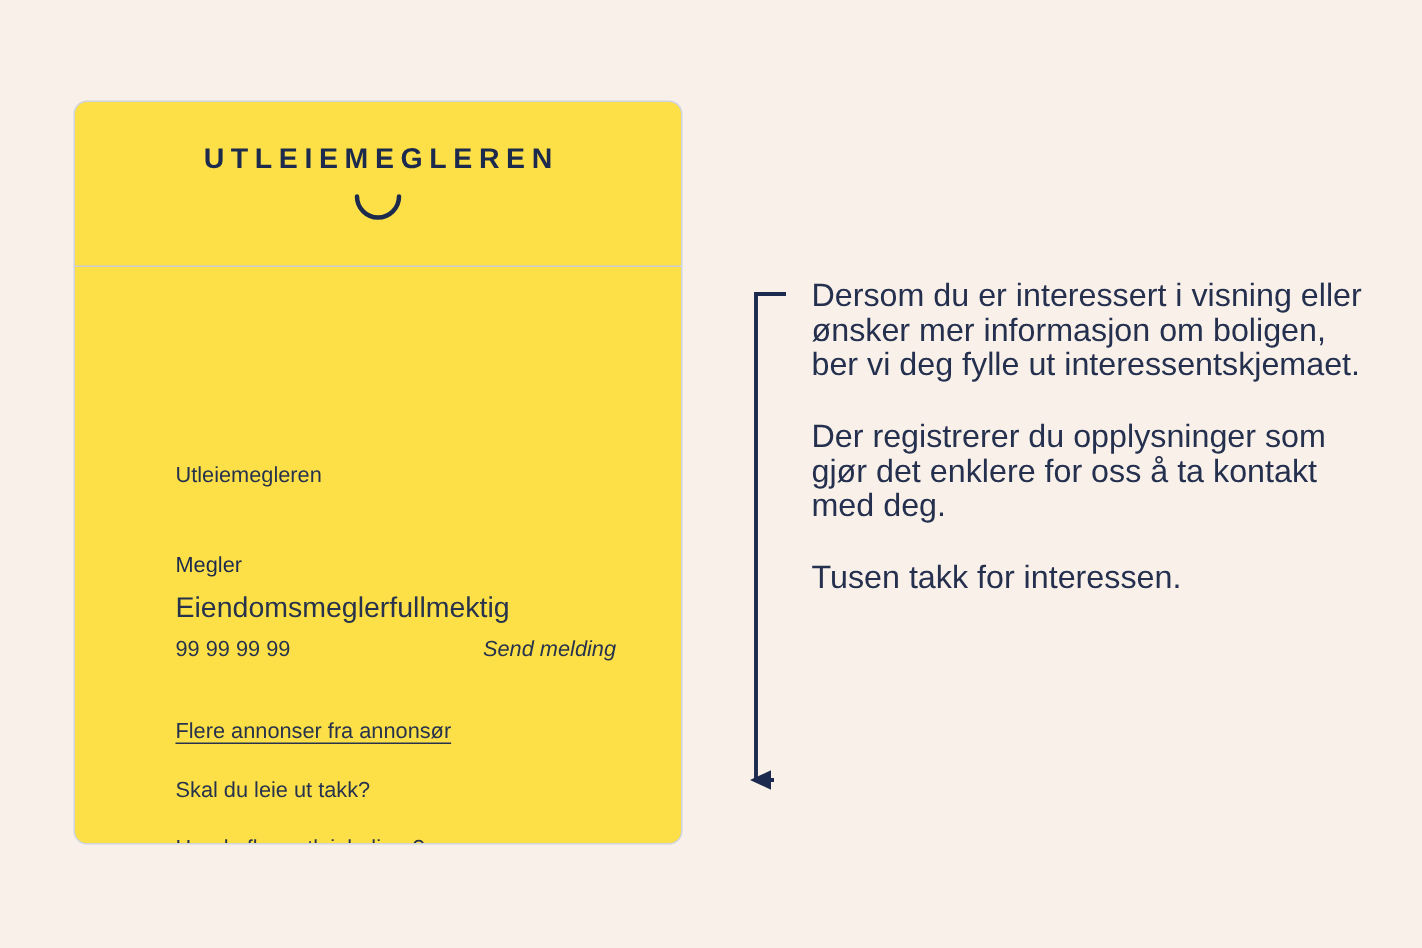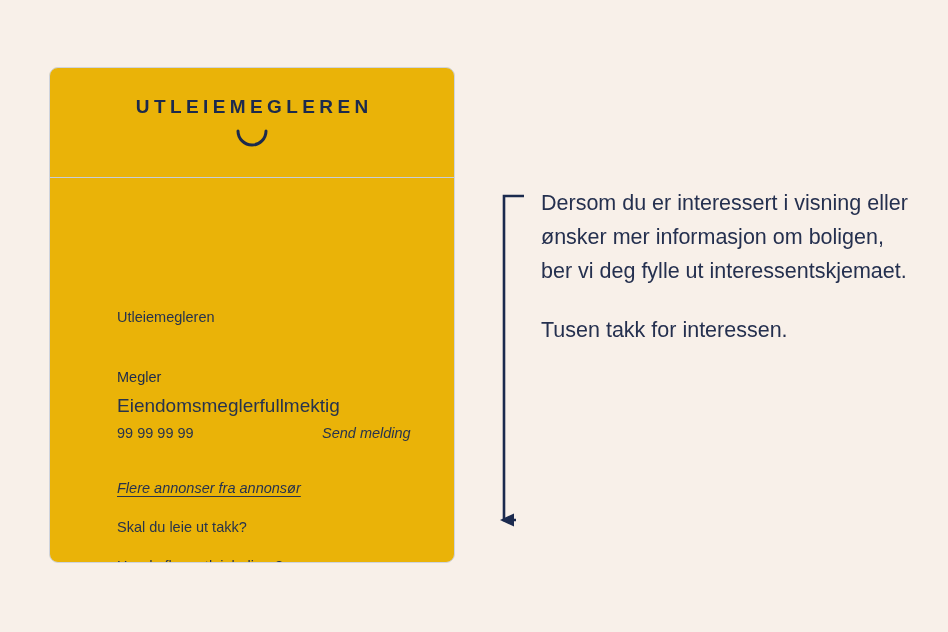--- a/index.html
+++ b/index.html
@@ -19,21 +19,21 @@
     inset: 0;
   }
 
   
   .agent-card {
     position: absolute;
     left: 49px;
     top: 67px;
     width: 406px;
     height: 496px;
-    background: #eab308;
+    background: #fde047;
     border: 1px solid #cfd4de;
     border-radius: 9px;
     box-sizing: border-box;
     overflow: hidden;
   }
   .card-header {
     height: 110px;
     border-bottom: 1px solid #c7cdd9;
     box-sizing: border-box;
     display: flex;
@@ -111,21 +111,20 @@
   .more-ads-link {
     position: absolute;
     left: 67px;
     top: 303px;
     font-size: 14.5px;
     color: #27334d;
     line-height: 1;
     text-decoration: underline;
     text-underline-offset: 3px;
     cursor: pointer;
-    font-style: italic;
   }
   .question-one {
     position: absolute;
     left: 67px;
     top: 342px;
     font-size: 14.5px;
     color: #27334d;
     line-height: 1;
     cursor: pointer;
   }
@@ -148,21 +147,21 @@
     height: 340px;
     pointer-events: none;
   }
   .callout-text {
     position: absolute;
     left: 541px;
     top: 186px;
     width: 370px;
     color: #25304f;
     font-size: 21.5px;
-    line-height: 34px;
+    line-height: 23px;
     font-weight: normal;
   }
   .callout-text p {
     margin: 0 0 25px 0;
   }
   .callout-text p:last-child {
     margin-bottom: 4px;
   }
 </style>
 </head>
@@ -200,16 +199,17 @@
     </div>
   </div>
 
   <svg class="callout-leader" viewBox="0 0 32 340">
     <path d="M26 8 L6 8 L6 332 L18 332" fill="none" stroke="#1b2a4e" stroke-width="2.6"></path>
     <path d="M2 332 L16 325.5 L16 338.5 Z" fill="#1b2a4e"></path>
   </svg>
 
   <div class="callout-text">
     <p>Dersom du er interessert i visning eller ønsker mer informasjon om boligen, ber vi deg fylle ut interessentskjemaet.</p>
+    <p>Der registrerer du opplysninger som gjør det enklere for oss å ta kontakt med deg.</p>
     <p>Tusen takk for interessen.</p>
   </div>
 
 </div>
 
 </body></html>

